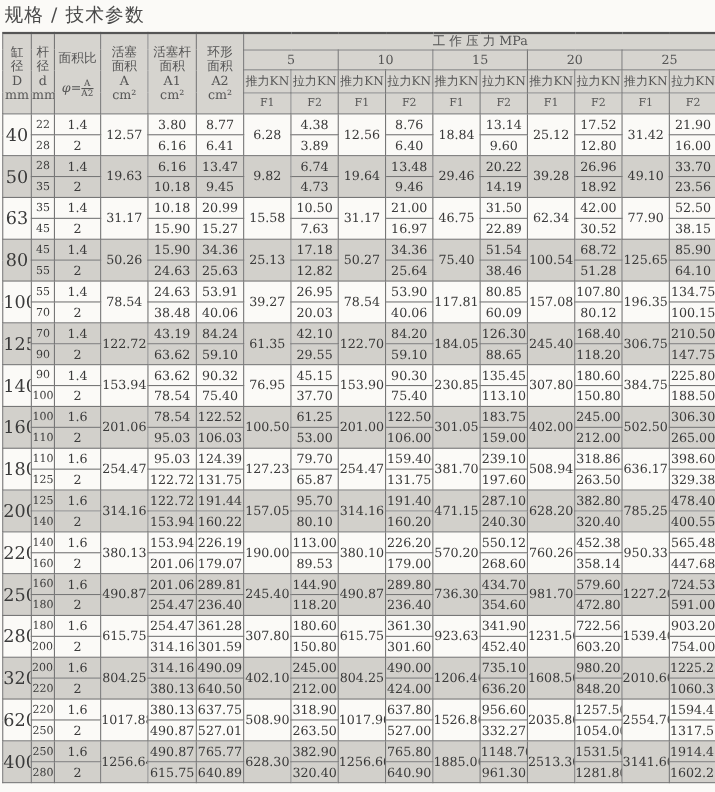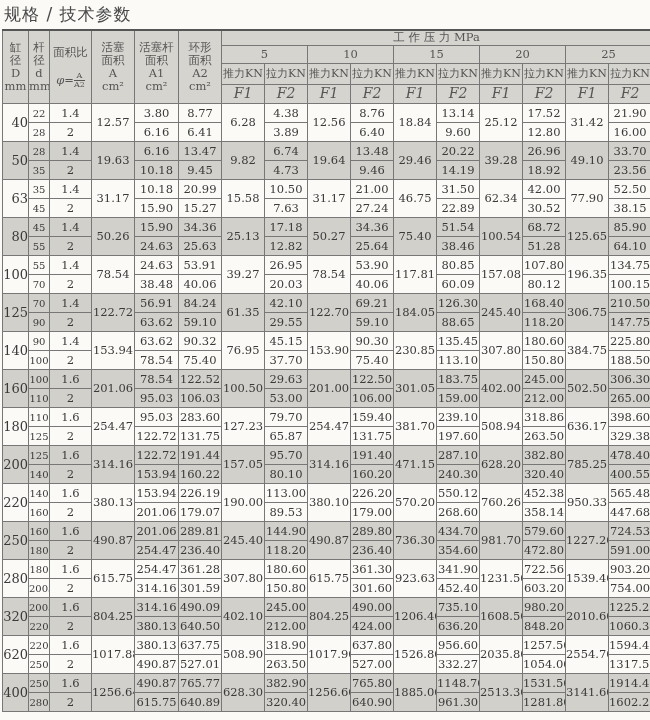--- a/index.html
+++ b/index.html
@@ -2,26 +2,26 @@
 <html><head>
 <meta charset="utf-8">
 <style>
   html, body { margin:0; padding:0; background:#fbfaf7; }
   body { width:650px; height:720px; overflow:hidden; font-family:"DejaVu Serif","Liberation Serif",serif; color:#3a3a3a; }
   .title { position:absolute; left:4px; top:0; height:28px; line-height:28px; font-family:"DejaVu Sans","Liberation Sans",sans-serif; font-size:17px; color:#4a4a4a; letter-spacing:1px; }
   table { position:absolute; left:2px; top:29px; border-collapse:collapse; table-layout:fixed; width:650px; border-top:2px solid #555; }
   td, th { border:1px solid #777; padding:0; text-align:center; font-weight:normal; font-size:11.5px; overflow:hidden; white-space:nowrap; }
   th { background:#d6d4cf; color:#555; line-height:13px; }
   th.small { font-size:11px; }
-  .sub { font-size:14px;font-style:italic; }
+  .sub { font-size:10px; }
   td { height:18px; line-height:17px; }
   td.d { font-size:10px; }
   tr.g td { background:#d2d0cb; }
   tr.w td { background:#fbfaf7; }
-  td.big { font-size:13px;text-align:right; }
+  td.big { font-size:16px; }
   .frac { display:inline-block; vertical-align:middle; font-size:8px; line-height:8px; text-align:center; }
   .frac span { display:block; }
   .frac .num { border-bottom:1px solid #555; }
 </style>
 </head>
 <body>
 
 <div class="title">规格 / 技术参数</div>
 
 <table>
@@ -174,21 +174,21 @@
         <td>42.00</td>
         <td rowspan="2">77.90</td>
         <td>52.50</td>
       </tr>
       <tr class="w">
         <td class="d">45</td>
         <td>2</td>
         <td>15.90</td>
         <td>15.27</td>
         <td>7.63</td>
-        <td>27.24</td>
+        <td>16.97</td>
         <td>22.89</td>
         <td>30.52</td>
         <td>38.15</td>
       </tr>
       <tr class="g">
         <td rowspan="2" class="big">80</td>
         <td class="d">45</td>
         <td>1.4</td>
         <td rowspan="2">50.26</td>
         <td>15.90</td>
@@ -242,26 +242,26 @@
         <td>40.06</td>
         <td>60.09</td>
         <td>80.12</td>
         <td>100.15</td>
       </tr>
       <tr class="g">
         <td rowspan="2" class="big">125</td>
         <td class="d">70</td>
         <td>1.4</td>
         <td rowspan="2">122.72</td>
-        <td>56.91</td>
+        <td>43.19</td>
         <td>84.24</td>
         <td rowspan="2">61.35</td>
         <td>42.10</td>
         <td rowspan="2">122.70</td>
-        <td>69.21</td>
+        <td>84.20</td>
         <td rowspan="2">184.05</td>
         <td>126.30</td>
         <td rowspan="2">245.40</td>
         <td>168.40</td>
         <td rowspan="2">306.75</td>
         <td>210.50</td>
       </tr>
       <tr class="g">
         <td class="d">90</td>
         <td>2</td>
@@ -303,21 +303,21 @@
         <td>188.50</td>
       </tr>
       <tr class="g">
         <td rowspan="2" class="big">160</td>
         <td class="d">100</td>
         <td>1.6</td>
         <td rowspan="2">201.06</td>
         <td>78.54</td>
         <td>122.52</td>
         <td rowspan="2">100.50</td>
-        <td>29.63</td>
+        <td>61.25</td>
         <td rowspan="2">201.00</td>
         <td>122.50</td>
         <td rowspan="2">301.05</td>
         <td>183.75</td>
         <td rowspan="2">402.00</td>
         <td>245.00</td>
         <td rowspan="2">502.50</td>
         <td>306.30</td>
       </tr>
       <tr class="g">
@@ -330,21 +330,21 @@
         <td>159.00</td>
         <td>212.00</td>
         <td>265.00</td>
       </tr>
       <tr class="w">
         <td rowspan="2" class="big">180</td>
         <td class="d">110</td>
         <td>1.6</td>
         <td rowspan="2">254.47</td>
         <td>95.03</td>
-        <td>283.60</td>
+        <td>124.39</td>
         <td rowspan="2">127.23</td>
         <td>79.70</td>
         <td rowspan="2">254.47</td>
         <td>159.40</td>
         <td rowspan="2">381.70</td>
         <td>239.10</td>
         <td rowspan="2">508.94</td>
         <td>318.86</td>
         <td rowspan="2">636.17</td>
         <td>398.60</td>

